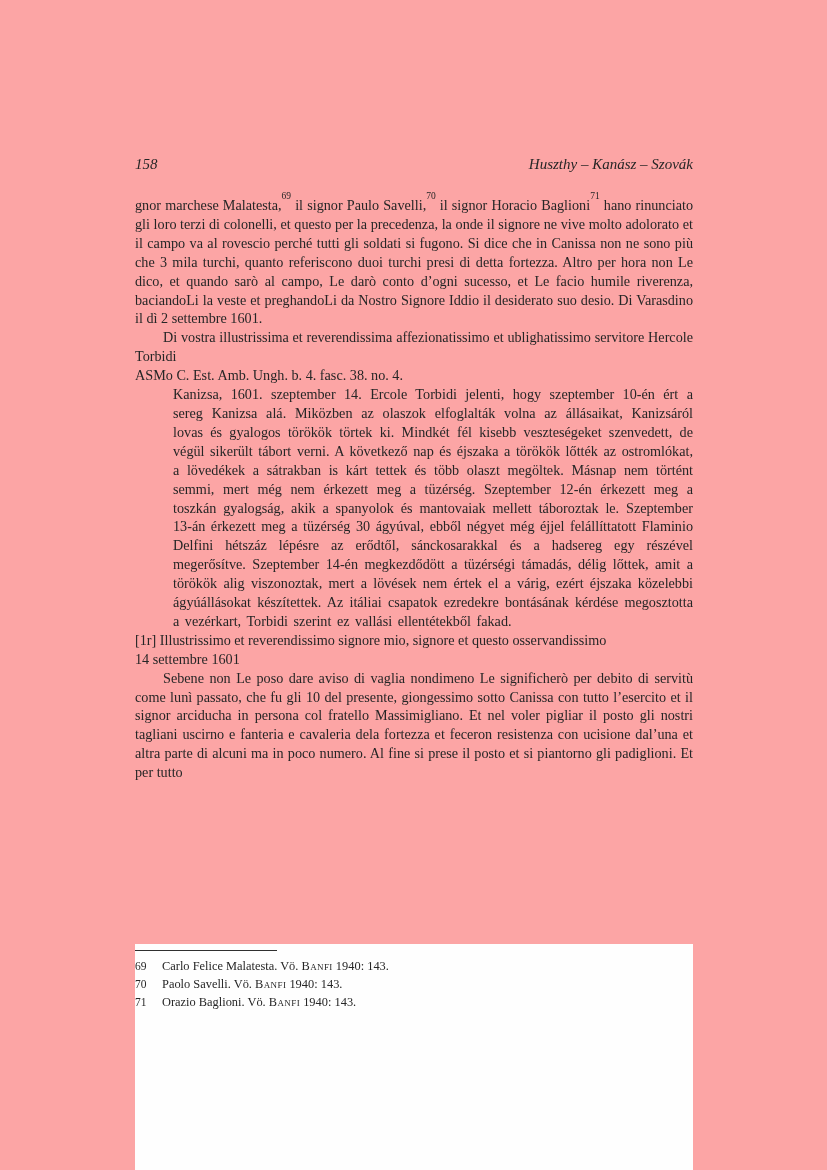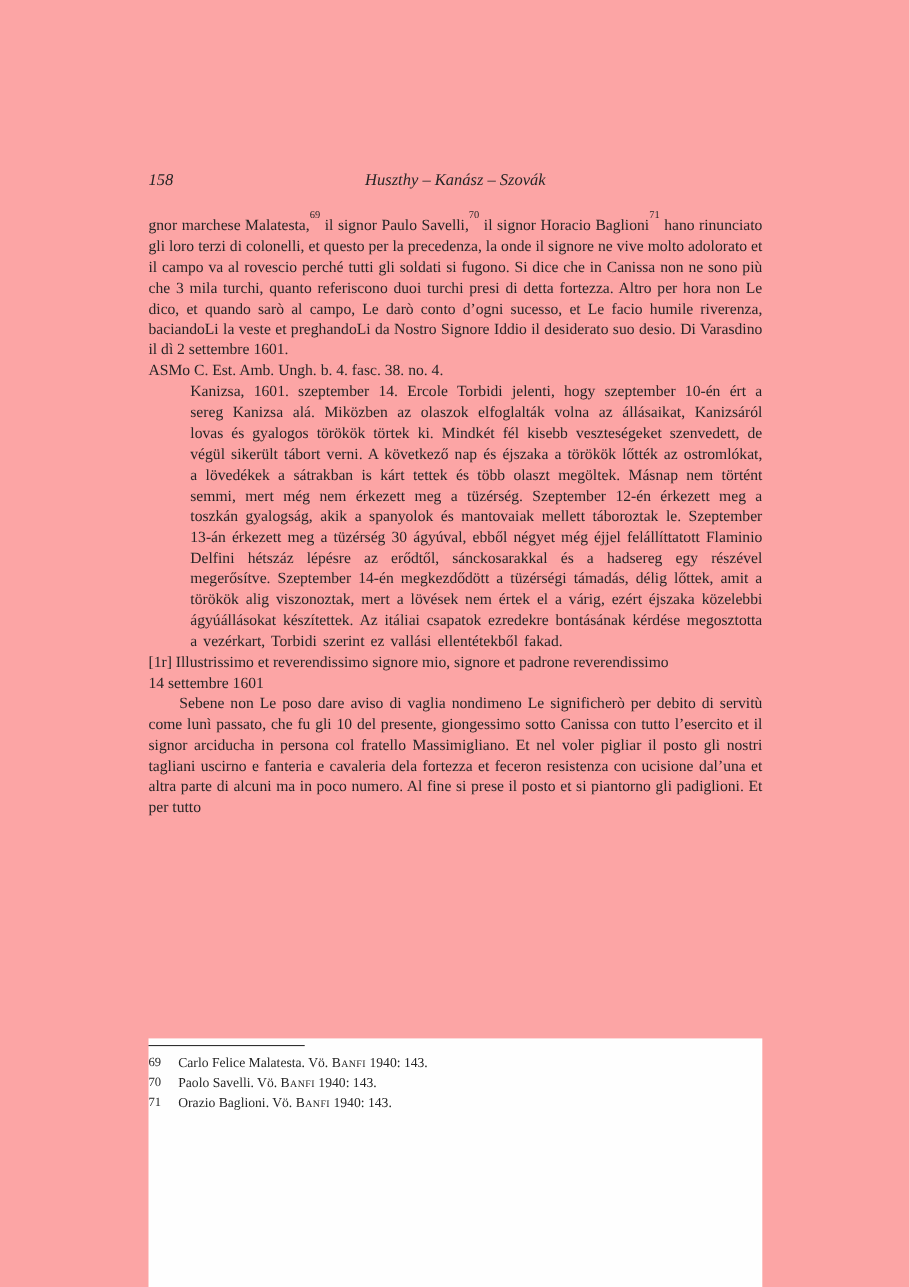--- a/index.html
+++ b/index.html
@@ -17,21 +17,21 @@
 
   
   .running-head {
     position: absolute;
     left: 135px; top: 156px;
     width: 558px;
     font-size: 15px;
     font-style: italic;
   }
   .pageno { position: absolute; left: 0; top: 0; }
-  .rh-title { display: block; text-align: center; }
+  .rh-title { display: block; text-align: right; }
 
   
   .textblock {
     position: absolute;
     left: 135px; top: 196px;
     width: 558px;
     font-size: 14.2px;
     line-height: 18.9px;
     text-align: justify;
     z-index: 1;
@@ -93,28 +93,29 @@
     <span class="rh-title">Huszthy – Kanász – Szovák</span>
   </div>
 
   <div class="textblock">
 
     <p><span>gnor marchese Malatesta,</span><sup class="fnref">69</sup>
       <span>il signor Paulo Savelli,</span><sup class="fnref">70</sup>
       <span>il signor Horacio Baglioni</span><sup class="fnref">71</sup>
       <span>hano rinunciato gli loro terzi di colonelli, et questo per la precedenza, la onde il signore ne vive molto adolorato et il campo va al rovescio perché tutti gli soldati si fugono. Si dice che in Canissa non ne sono più che 3 mila turchi, quanto referiscono duoi turchi presi di detta fortezza. Altro per hora non Le dico, et quando sarò al campo, Le darò conto d’ogni sucesso, et Le facio humile riverenza, baciandoLi la veste et preghandoLi da Nostro Signore Iddio il desiderato suo desio. Di Varasdino il dì 2 settembre 1601.</span></p>
 
+    <p class="ind">Di vostra illustrissima et reverendissima affezionatissimo et ublighatissimo servitore Hercole Torbidi</p>
 
 
 
     <p class="archive">ASMo C. Est. Amb. Ungh. b. 4. fasc. 38. no. 4.</p>
 
     <p class="regest">Kanizsa, 1601. szeptember 14. Ercole Torbidi jelenti, hogy szeptember 10-én ért a sereg Kanizsa alá. Miközben az olaszok elfoglalták volna az állásaikat, Kanizsáról lovas és gyalogos törökök törtek ki. Mindkét fél kisebb veszteségeket szenvedett, de végül sikerült tábort verni. A következő nap és éjszaka a törökök lőtték az ostromlókat, a lövedékek a sátrakban is kárt tettek és több olaszt megöltek. Másnap nem történt semmi, mert még nem érkezett meg a tüzérség. Szeptember 12-én érkezett meg a toszkán gyalogság, akik a spanyolok és mantovaiak mellett táboroztak le. Szeptember 13-án érkezett meg a tüzérség 30 ágyúval, ebből négyet még éjjel felállíttatott Flaminio Delfini hétszáz lépésre az erődtől, sánckosarakkal és a hadsereg egy részével megerősítve. Szeptember 14-én megkezdődött a tüzérségi támadás, délig lőttek, amit a törökök alig viszonoztak, mert a lövések nem értek el a várig, ezért éjszaka közelebbi ágyúállásokat készítettek. Az itáliai csapatok ezredekre bontásának kérdése megosztotta a vezérkart, Torbidi szerint ez vallási ellentétekből fakad.</p>
 
-    <p class="salutation">[1r] Illustrissimo et reverendissimo signore mio, signore et padrone reverendissimo</p>
+    <p class="salutation">[1r] Illustrissimo et reverendissimo signore mio, signore et questo osservandissimo</p>
     <p class="dateline">14 settembre 1601</p>
 
     <p class="ind">Sebene non Le poso dare aviso di vaglia nondimeno Le significherò per debito di servitù come lunì passato, che fu gli 10 del presente, giongessimo sotto Canissa con tutto l’esercito et il signor arciducha in persona col fratello Massimigliano. Et nel voler pigliar il posto gli nostri tagliani uscirno e fanteria e cavaleria dela fortezza et feceron resistenza con ucisione dal’una et altra parte di alcuni ma in poco numero. Al fine si prese il posto et si piantorno gli padiglioni. Et per tutto</p>
 
   </div>
 
   <div class="footnotes">
     <div class="fnrule"></div>
 
     <div class="fnrow">

